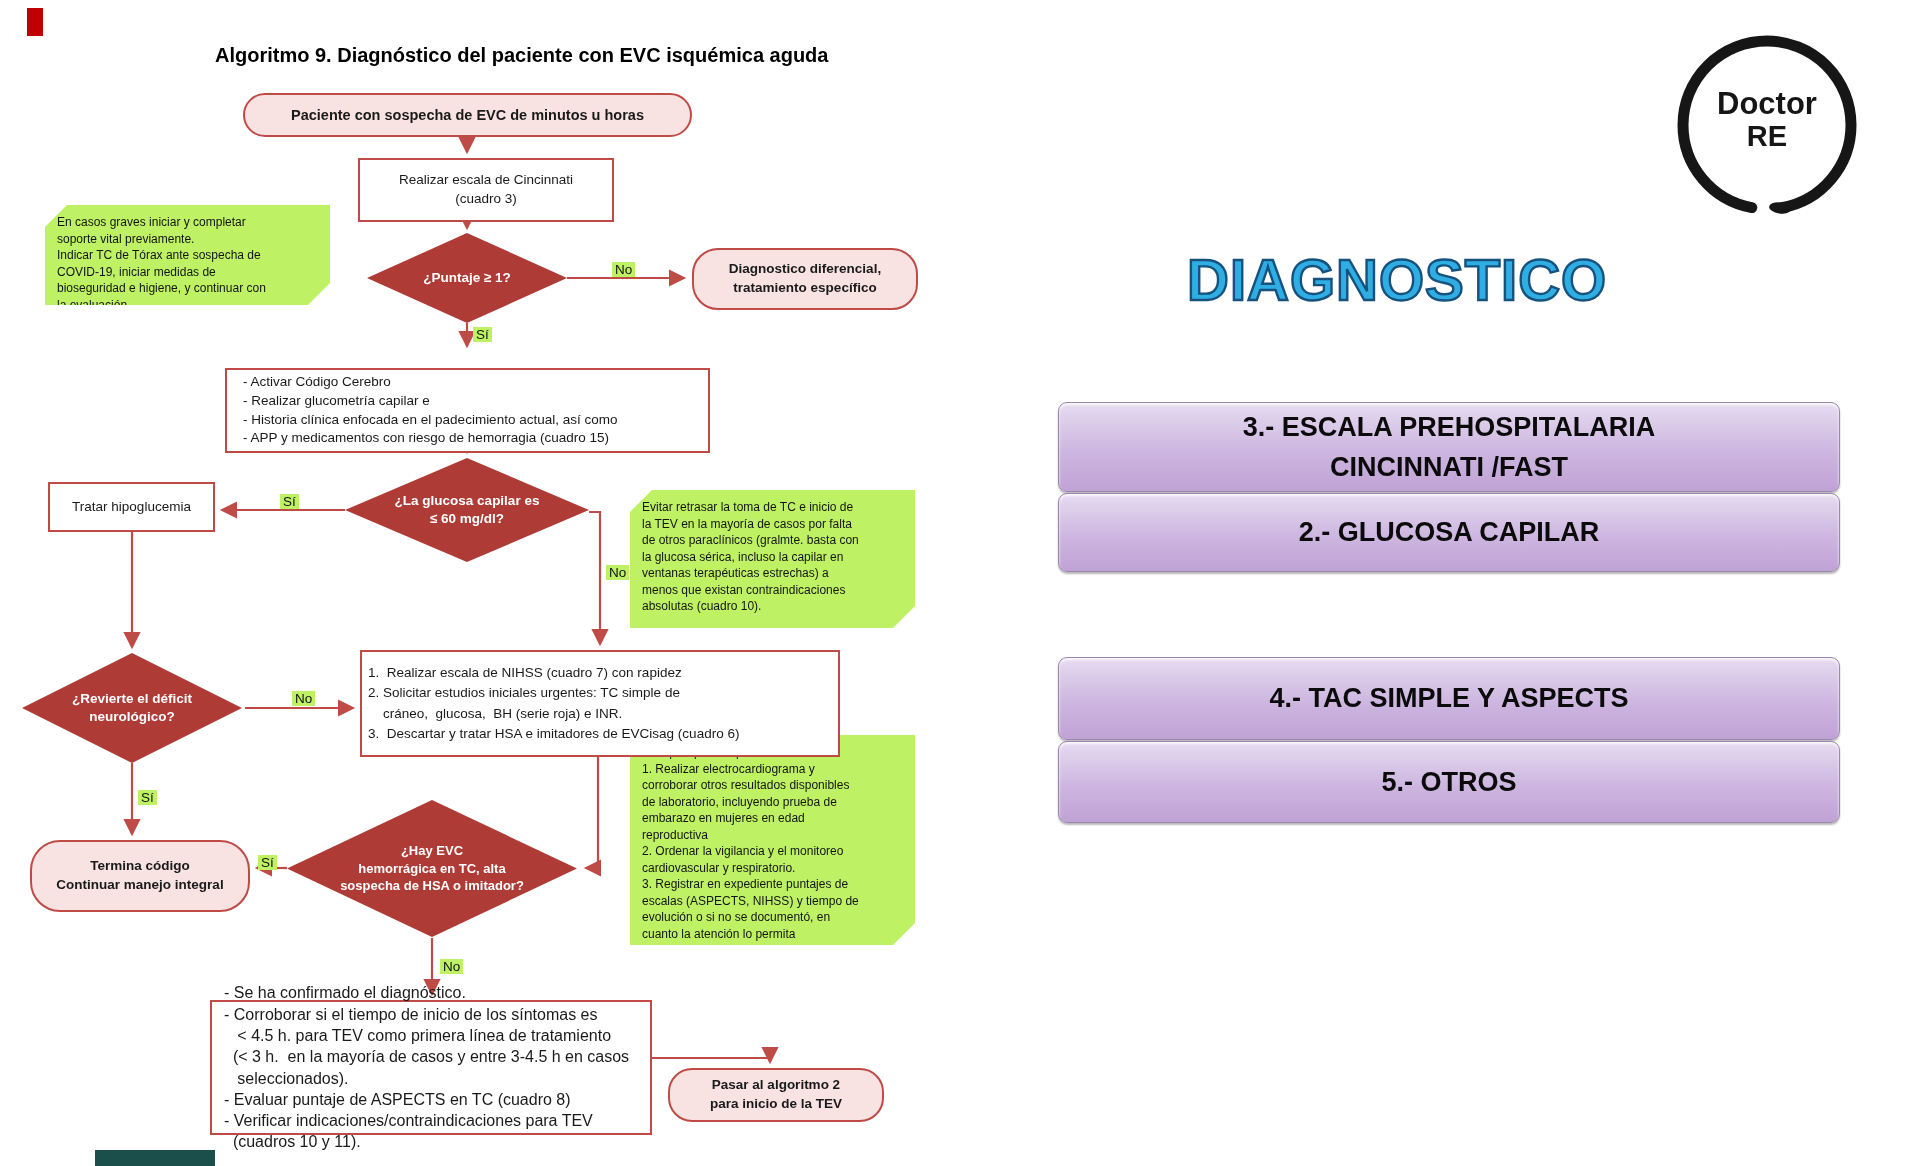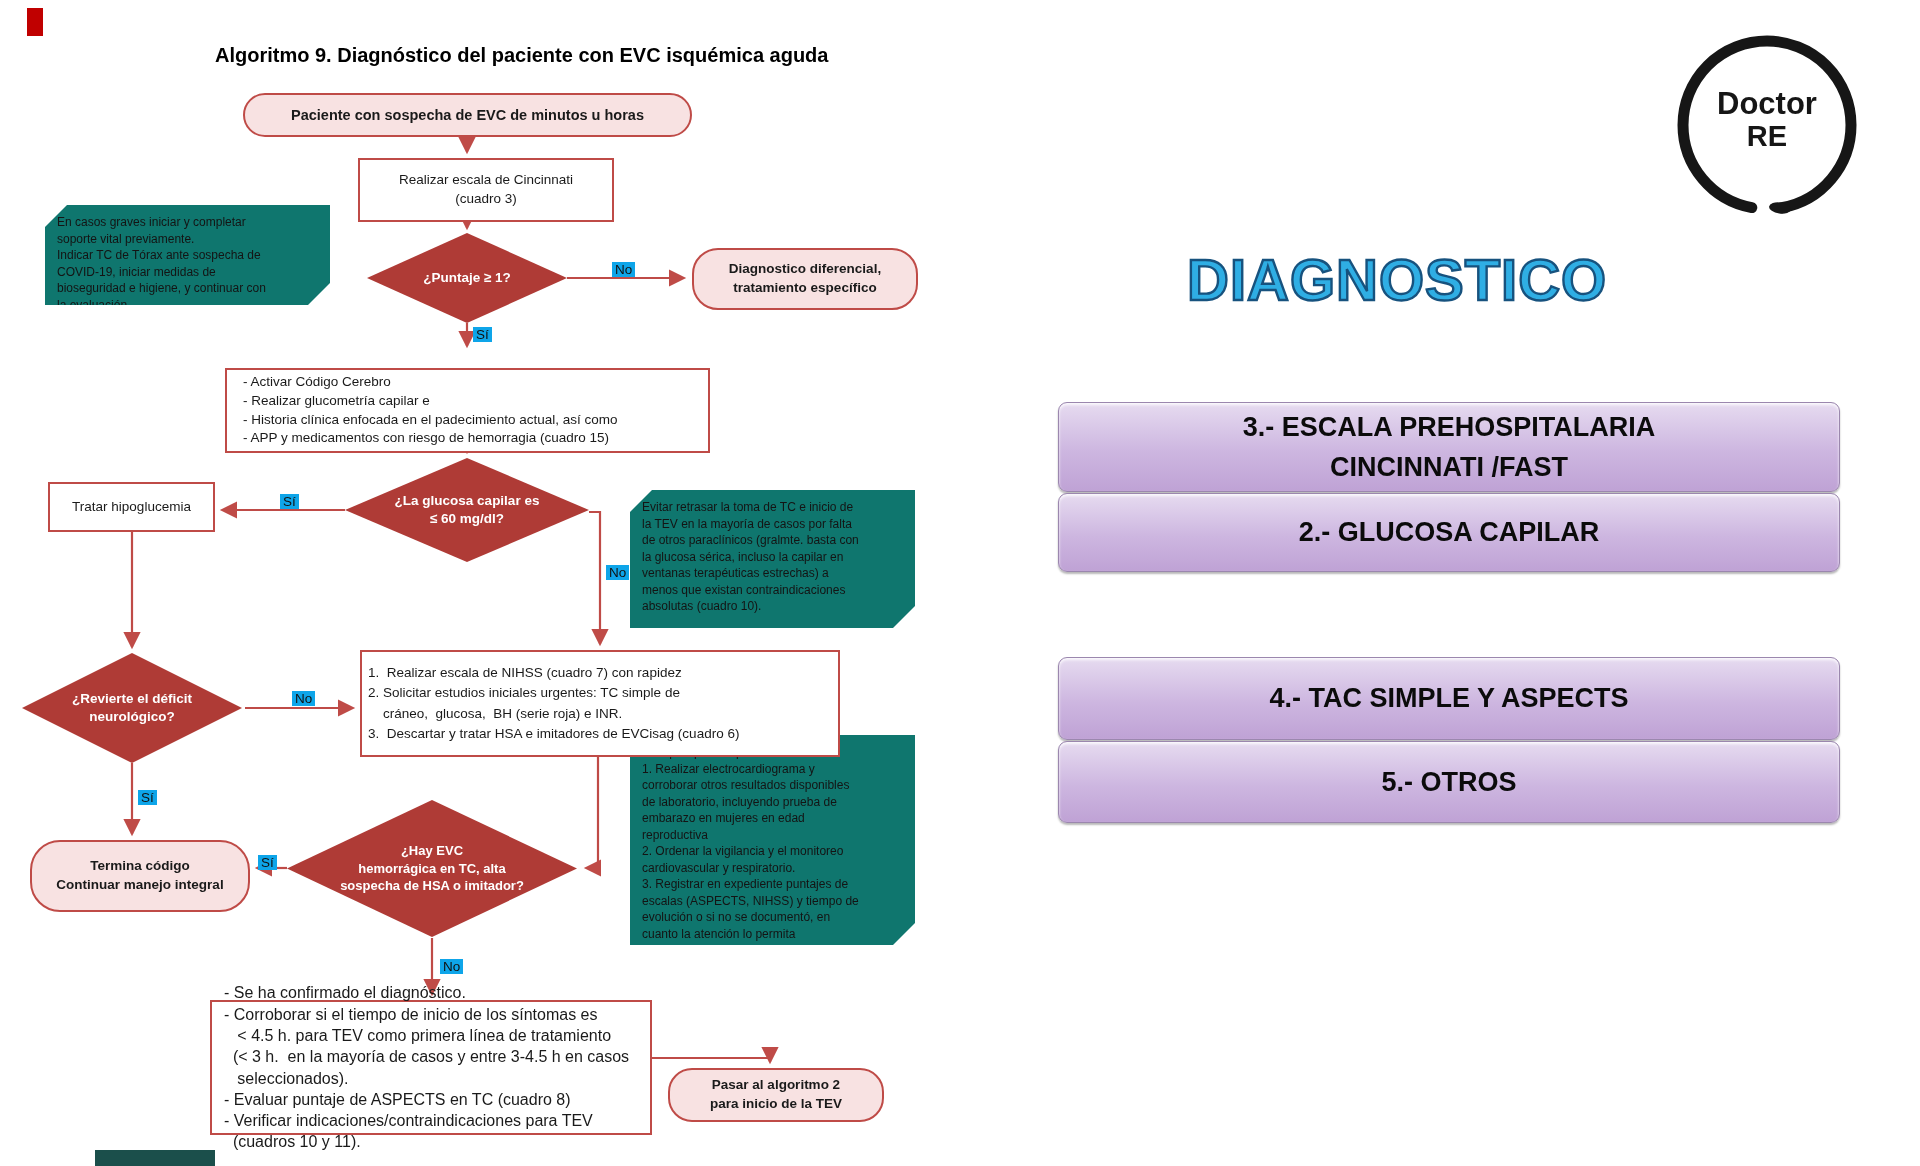--- a/index.html
+++ b/index.html
@@ -9,32 +9,32 @@
   }
   .abs{position:absolute;box-sizing:border-box;}
   .box{
     position:absolute;box-sizing:border-box;background:#ffffff;border:2px solid #BF4B47;
     display:flex;align-items:center;justify-content:center;text-align:center;
     font-size:13.5px;line-height:1.4;white-space:pre-line;z-index:3;
   }
   .box.left{justify-content:flex-start;text-align:left;white-space:pre-wrap;}
   .rounded{background:#F8E2E2;border-radius:26px;font-weight:bold;}
   .note{
-    position:absolute;box-sizing:border-box;background:#0f766e;color:#141414;
+    position:absolute;box-sizing:border-box;background:#bef264;color:#141414;
     font-size:12px;line-height:1.38;padding:9px 10px 8px 12px;white-space:pre-line;z-index:2;
     clip-path:polygon(22px 0,100% 0,100% calc(100% - 22px),calc(100% - 22px) 100%,0 100%,0 22px);
   }
   .diamond{
     position:absolute;box-sizing:border-box;background:#AF3B36;color:#ffffff;font-weight:bold;
     display:flex;align-items:center;justify-content:center;text-align:center;
     clip-path:polygon(50% 0,100% 50%,50% 100%,0 50%);
     font-size:13.5px;line-height:1.35;white-space:pre-line;z-index:3;
   }
   .lbl{
-    position:absolute;background:#0ea5e9;color:#111;font-size:13.5px;padding:0 3px;z-index:4;
+    position:absolute;background:#bef264;color:#111;font-size:13.5px;padding:0 3px;z-index:4;
   }
   .connectors{position:absolute;left:0;top:0;z-index:1;}
   .title{
     position:absolute;font-weight:bold;font-size:20px;color:#000;z-index:3;
   }
   .heading{
     position:absolute;font-weight:bold;font-size:58px;letter-spacing:1px;color:#2FAEE4;
     -webkit-text-stroke:2.4px #17527E;z-index:3;
   }
   .purple-item{

